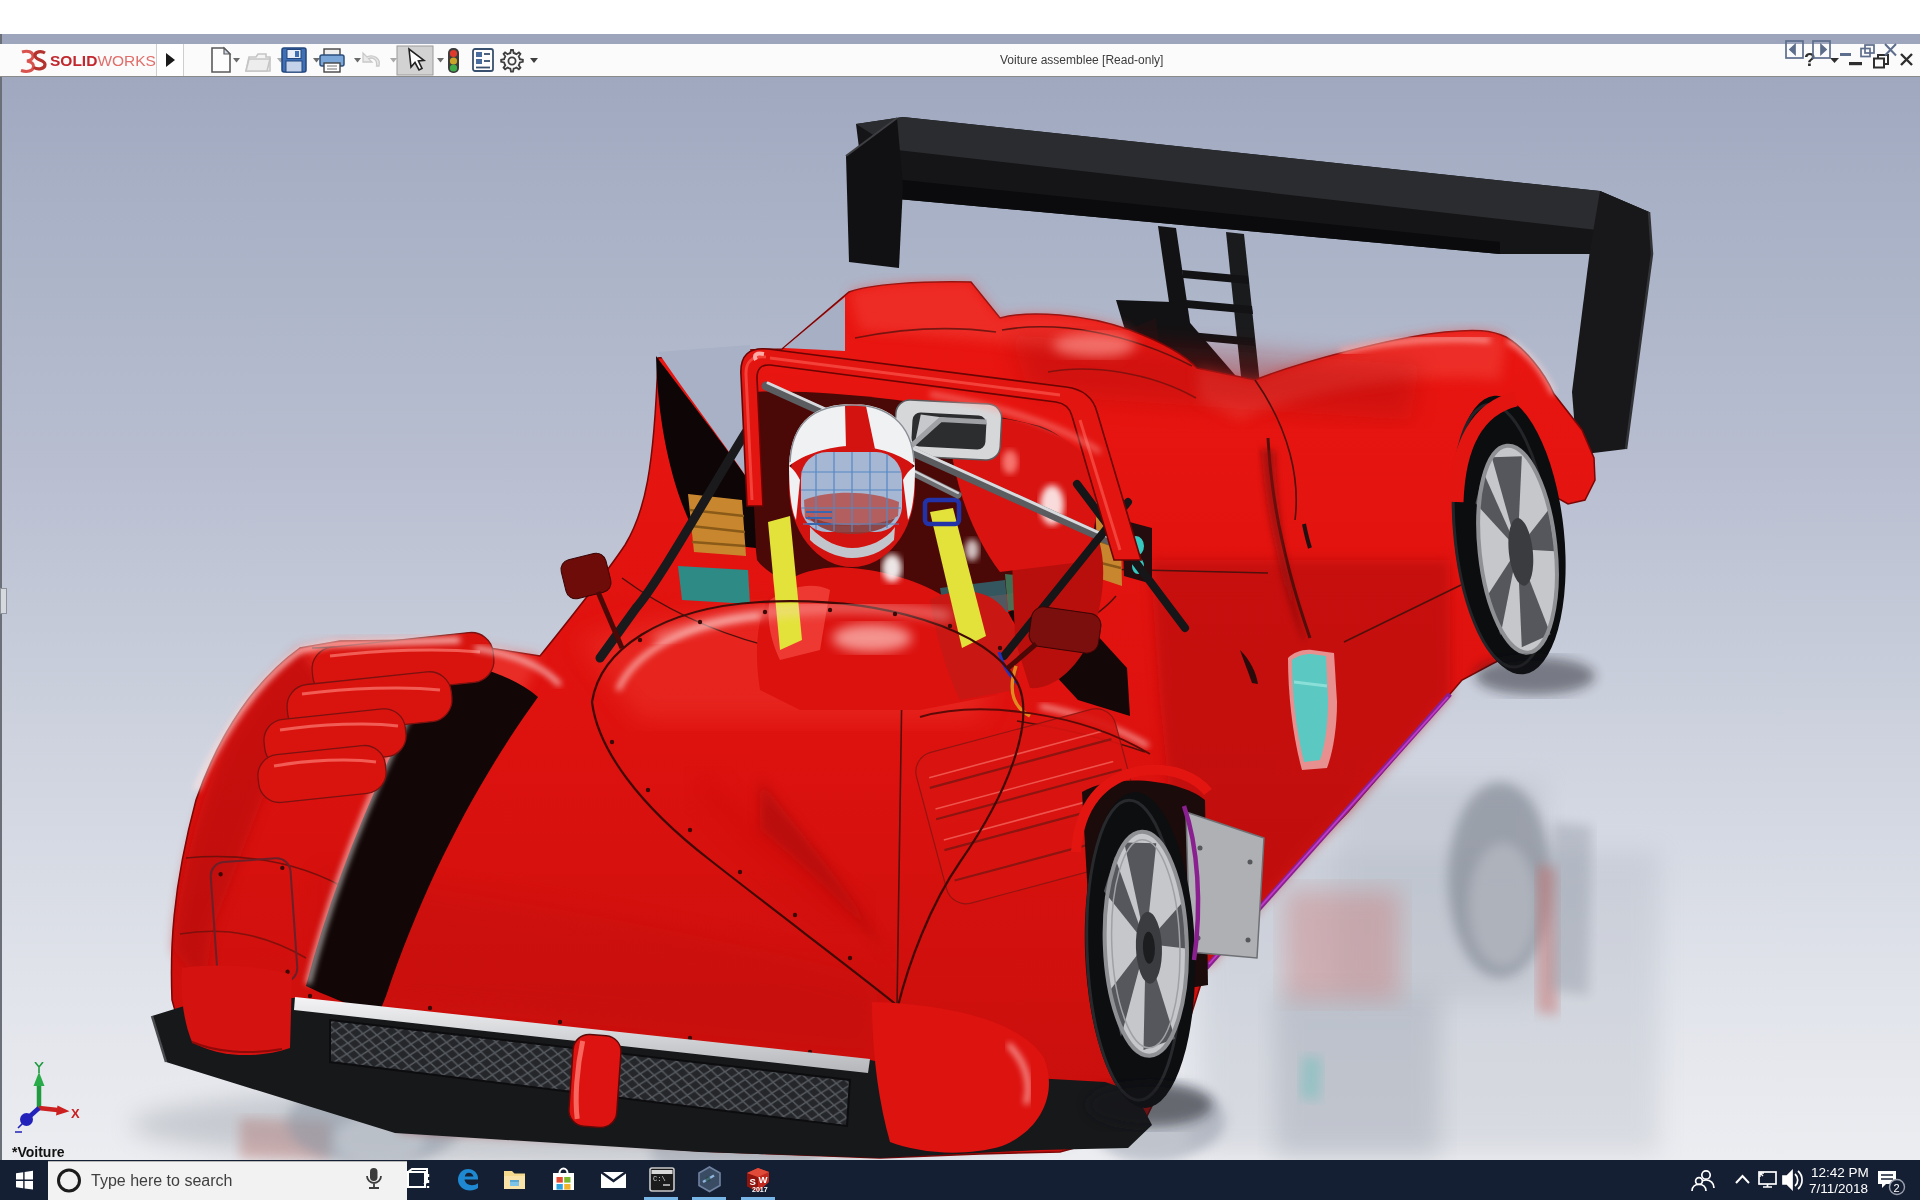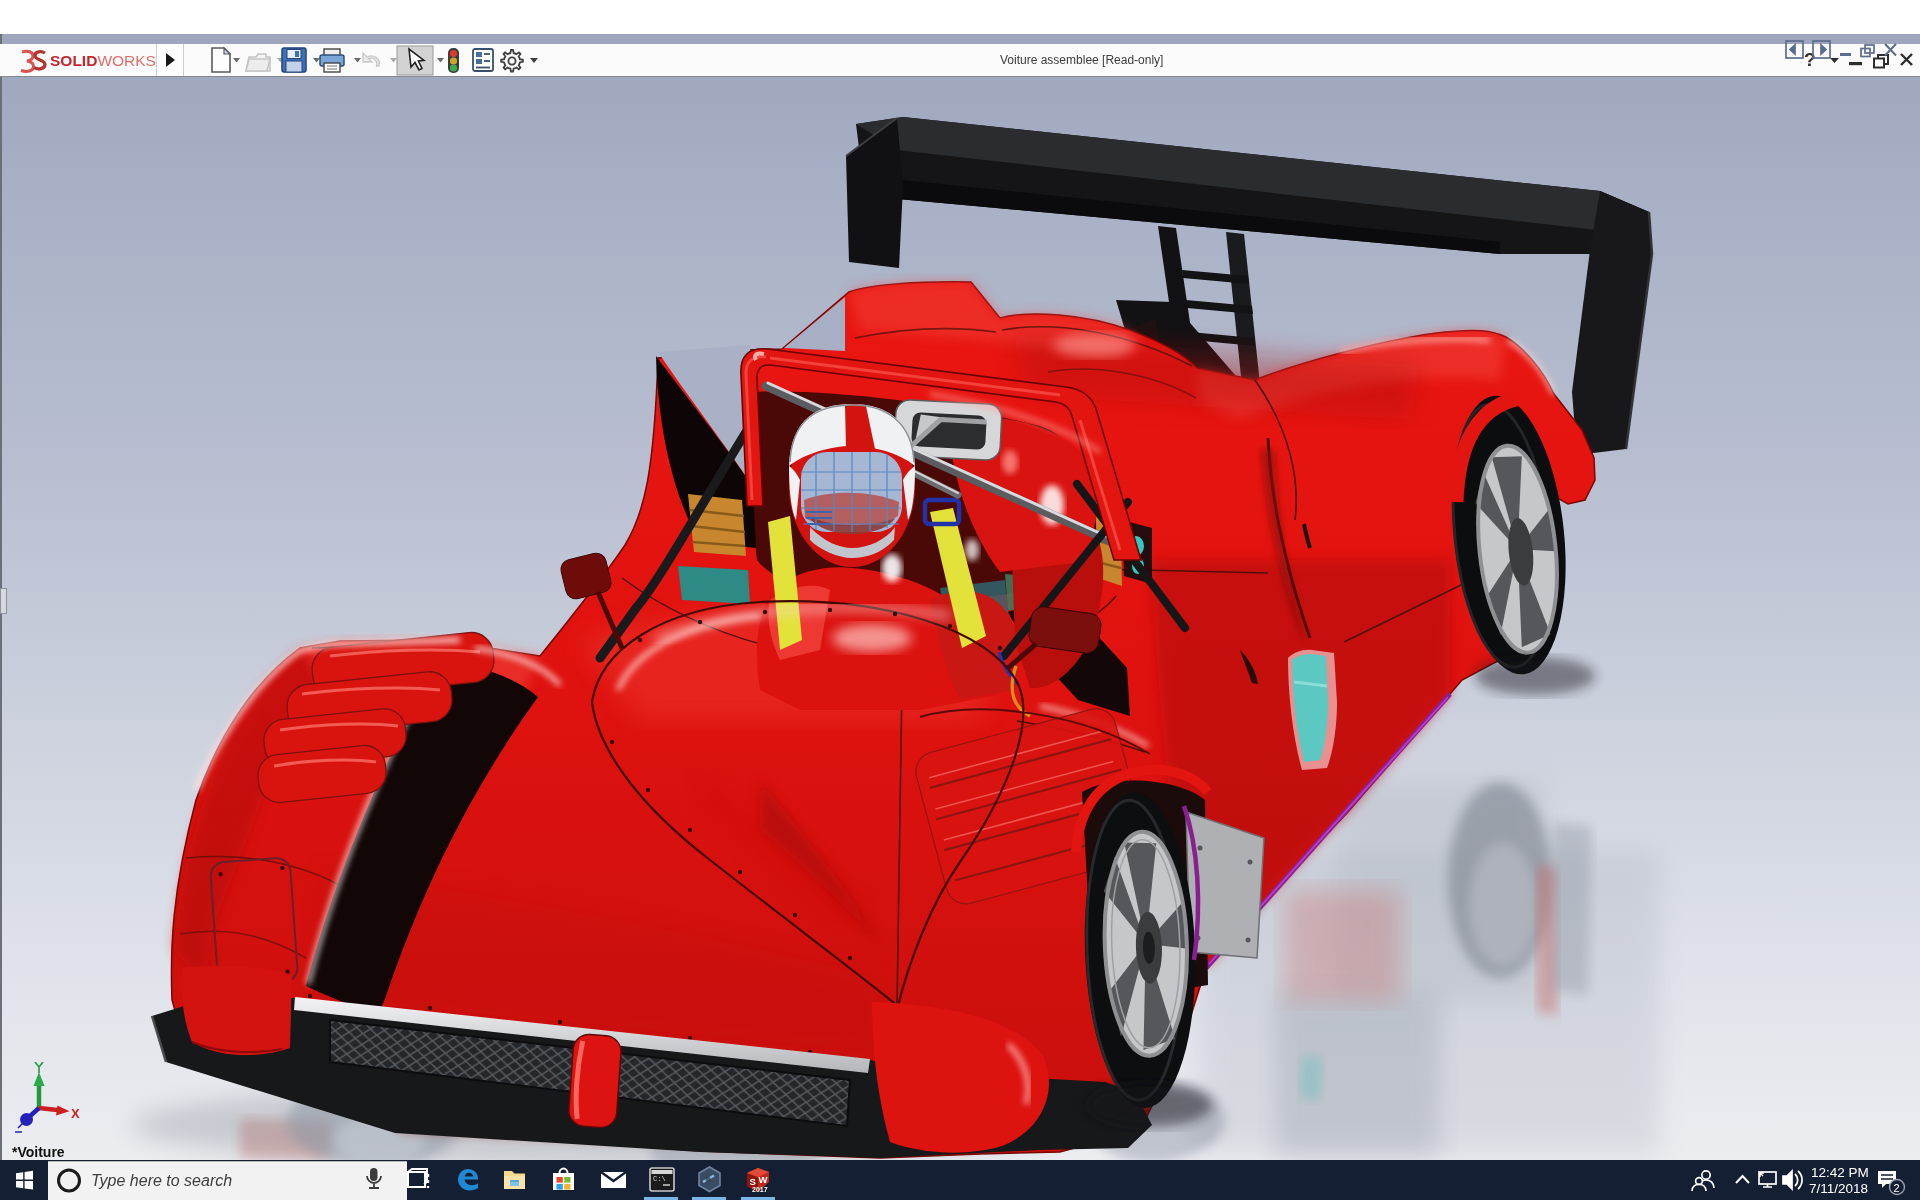--- a/index.html
+++ b/index.html
@@ -7,21 +7,21 @@
   #logo{position:absolute;left:0;top:0;width:156px;height:32px;}
   #flyout{position:absolute;left:156px;top:0;width:26px;height:32px;border-left:1px solid #cfcfcf;border-right:1px solid #cfcfcf;background:#fff;}
   #viewport{position:absolute;left:0;top:34px;width:1920px;height:1126px;background:linear-gradient(180deg,#9ca5bc 0%,#a7b0c5 14%,#b8bed0 38%,#cdd2de 62%,#e0e3ea 84%,#ecedf1 100%);}
   #vpborder{position:absolute;left:0;top:34px;width:2px;height:1126px;background:#6a6f78;}
   #handle{position:absolute;left:0;top:588px;width:7px;height:26px;background:#d6d9de;border:1px solid #8e939b;box-sizing:border-box;}
   #carsvg{position:absolute;left:0;top:0;width:1920px;height:1200px;}
   #dimetric{position:absolute;left:12px;top:1144px;font-size:14px;font-weight:bold;color:#111;letter-spacing:0px;}
   #title{position:absolute;left:1000px;top:9px;width:330px;text-align:left;font-size:12px;color:#3c3c3c;}
   #taskbar{position:absolute;left:0;top:1160px;width:1920px;height:40px;background:#151f33;}
   #searchbox{position:absolute;left:48px;top:1161px;width:359px;height:39px;background:#f2f2f2;border-top:1px solid #b8b8b8;box-sizing:border-box;}
-  #searchtext{position:absolute;left:91px;top:1172px;font-size:16px;color:#3f3f3f;font-style:italic;}
+  #searchtext{position:absolute;left:91px;top:1172px;font-size:16px;color:#3f3f3f;}
 </style>
 </head>
 <body>
 <div id="viewport"></div>
 <svg id="carsvg" viewBox="0 0 1920 1200">
 <defs>
   <filter id="blur6">
         <feGaussianBlur stdDeviation="6"></feGaussianBlur>
       </filter>
   <filter id="blur12">

